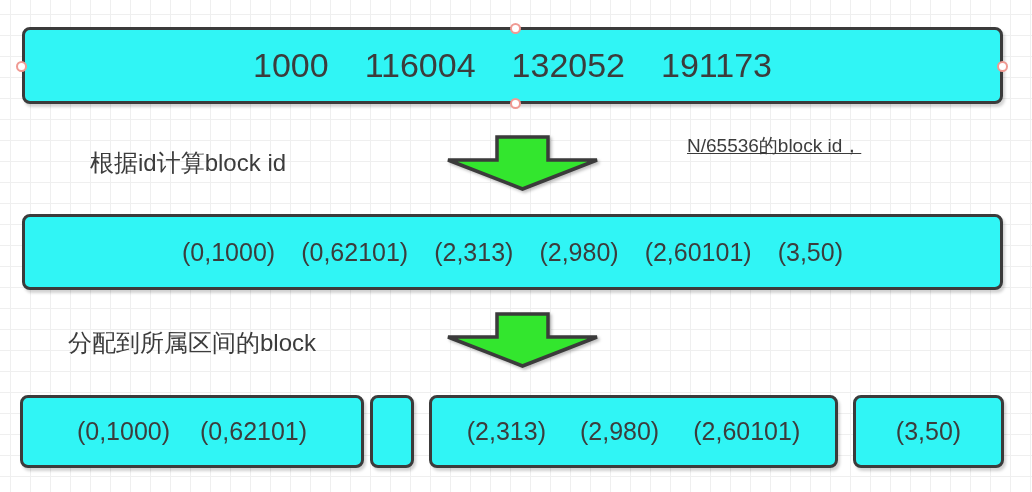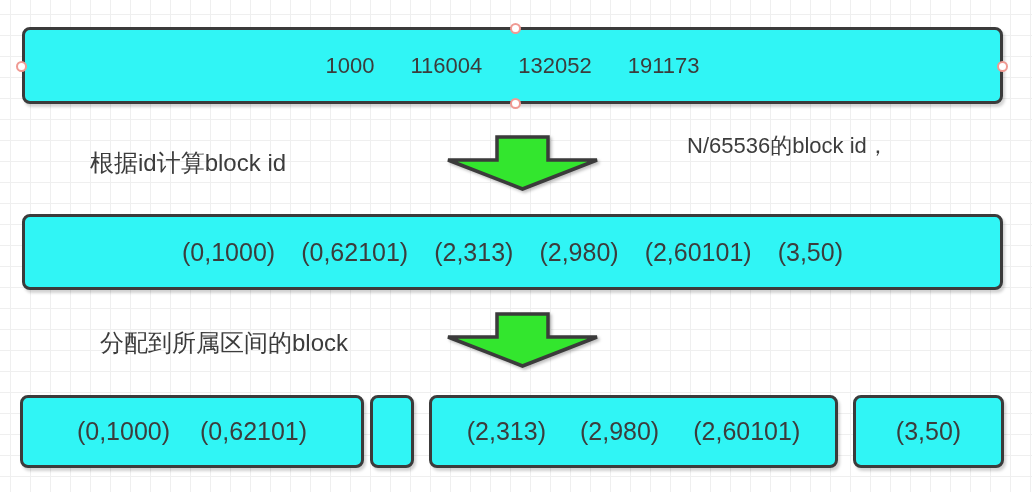--- a/index.html
+++ b/index.html
@@ -27,21 +27,21 @@
     border-radius: 8px;
     box-shadow: 2px 3px 3px rgba(0,0,0,0.18);
     display: flex;
     align-items: center;
     justify-content: center;
     color: var(--text-color);
     white-space: nowrap;
   }
   .shape .val { display: inline-block; }
 
-  .top-box  { left: 22px;  top: 27px;  width: 981px; height: 77px; font-size: 22px; column-gap: 36px; }
+  .top-box  { left: 22px;  top: 27px;  width: 981px; height: 77px; font-size: 34px; column-gap: 36px; }
   .mid-box  { left: 22px;  top: 214px; width: 981px; height: 76px; font-size: 25px; column-gap: 26px; }
   .bot-box  { top: 395px; height: 73px; font-size: 25px; column-gap: 30px; }
   .box-a { left: 20px;  width: 344px; }
   .box-b { left: 370px; width: 44px;  }
   .box-c { left: 429px; width: 409px; column-gap: 34px; }
   .box-d { left: 853px; width: 151px; }
 
   .handle {
     position: absolute;
     width: 7px;
@@ -57,30 +57,31 @@
   .h-top    { left: 510px; top: 23px; }
   .h-bottom { left: 510px; top: 98px; }
 
   .label {
     position: absolute;
     font-size: 24px;
     color: var(--text-color);
     white-space: nowrap;
   }
   .label1 { left: 90px; top: 147px; }
-  .label2 { left: 68px; top: 327px; margin-left: 32px; }
+  .label2 { left: 68px; top: 327px; }
 
   .note {
     position: absolute;
     left: 687px;
     top: 131px;
-    font-size: 22px;
+    font-size: 19px;
     line-height: 30px;
     color: var(--text-color);
     white-space: nowrap;
+    text-decoration: underline;
   }
 
   .arrow {
     position: absolute;
     width: 153px;
     height: 57px;
     filter: drop-shadow(2px 2px 1.5px rgba(0,0,0,0.25));
   }
   .arrow polygon {
     fill: var(--arrow-fill);

